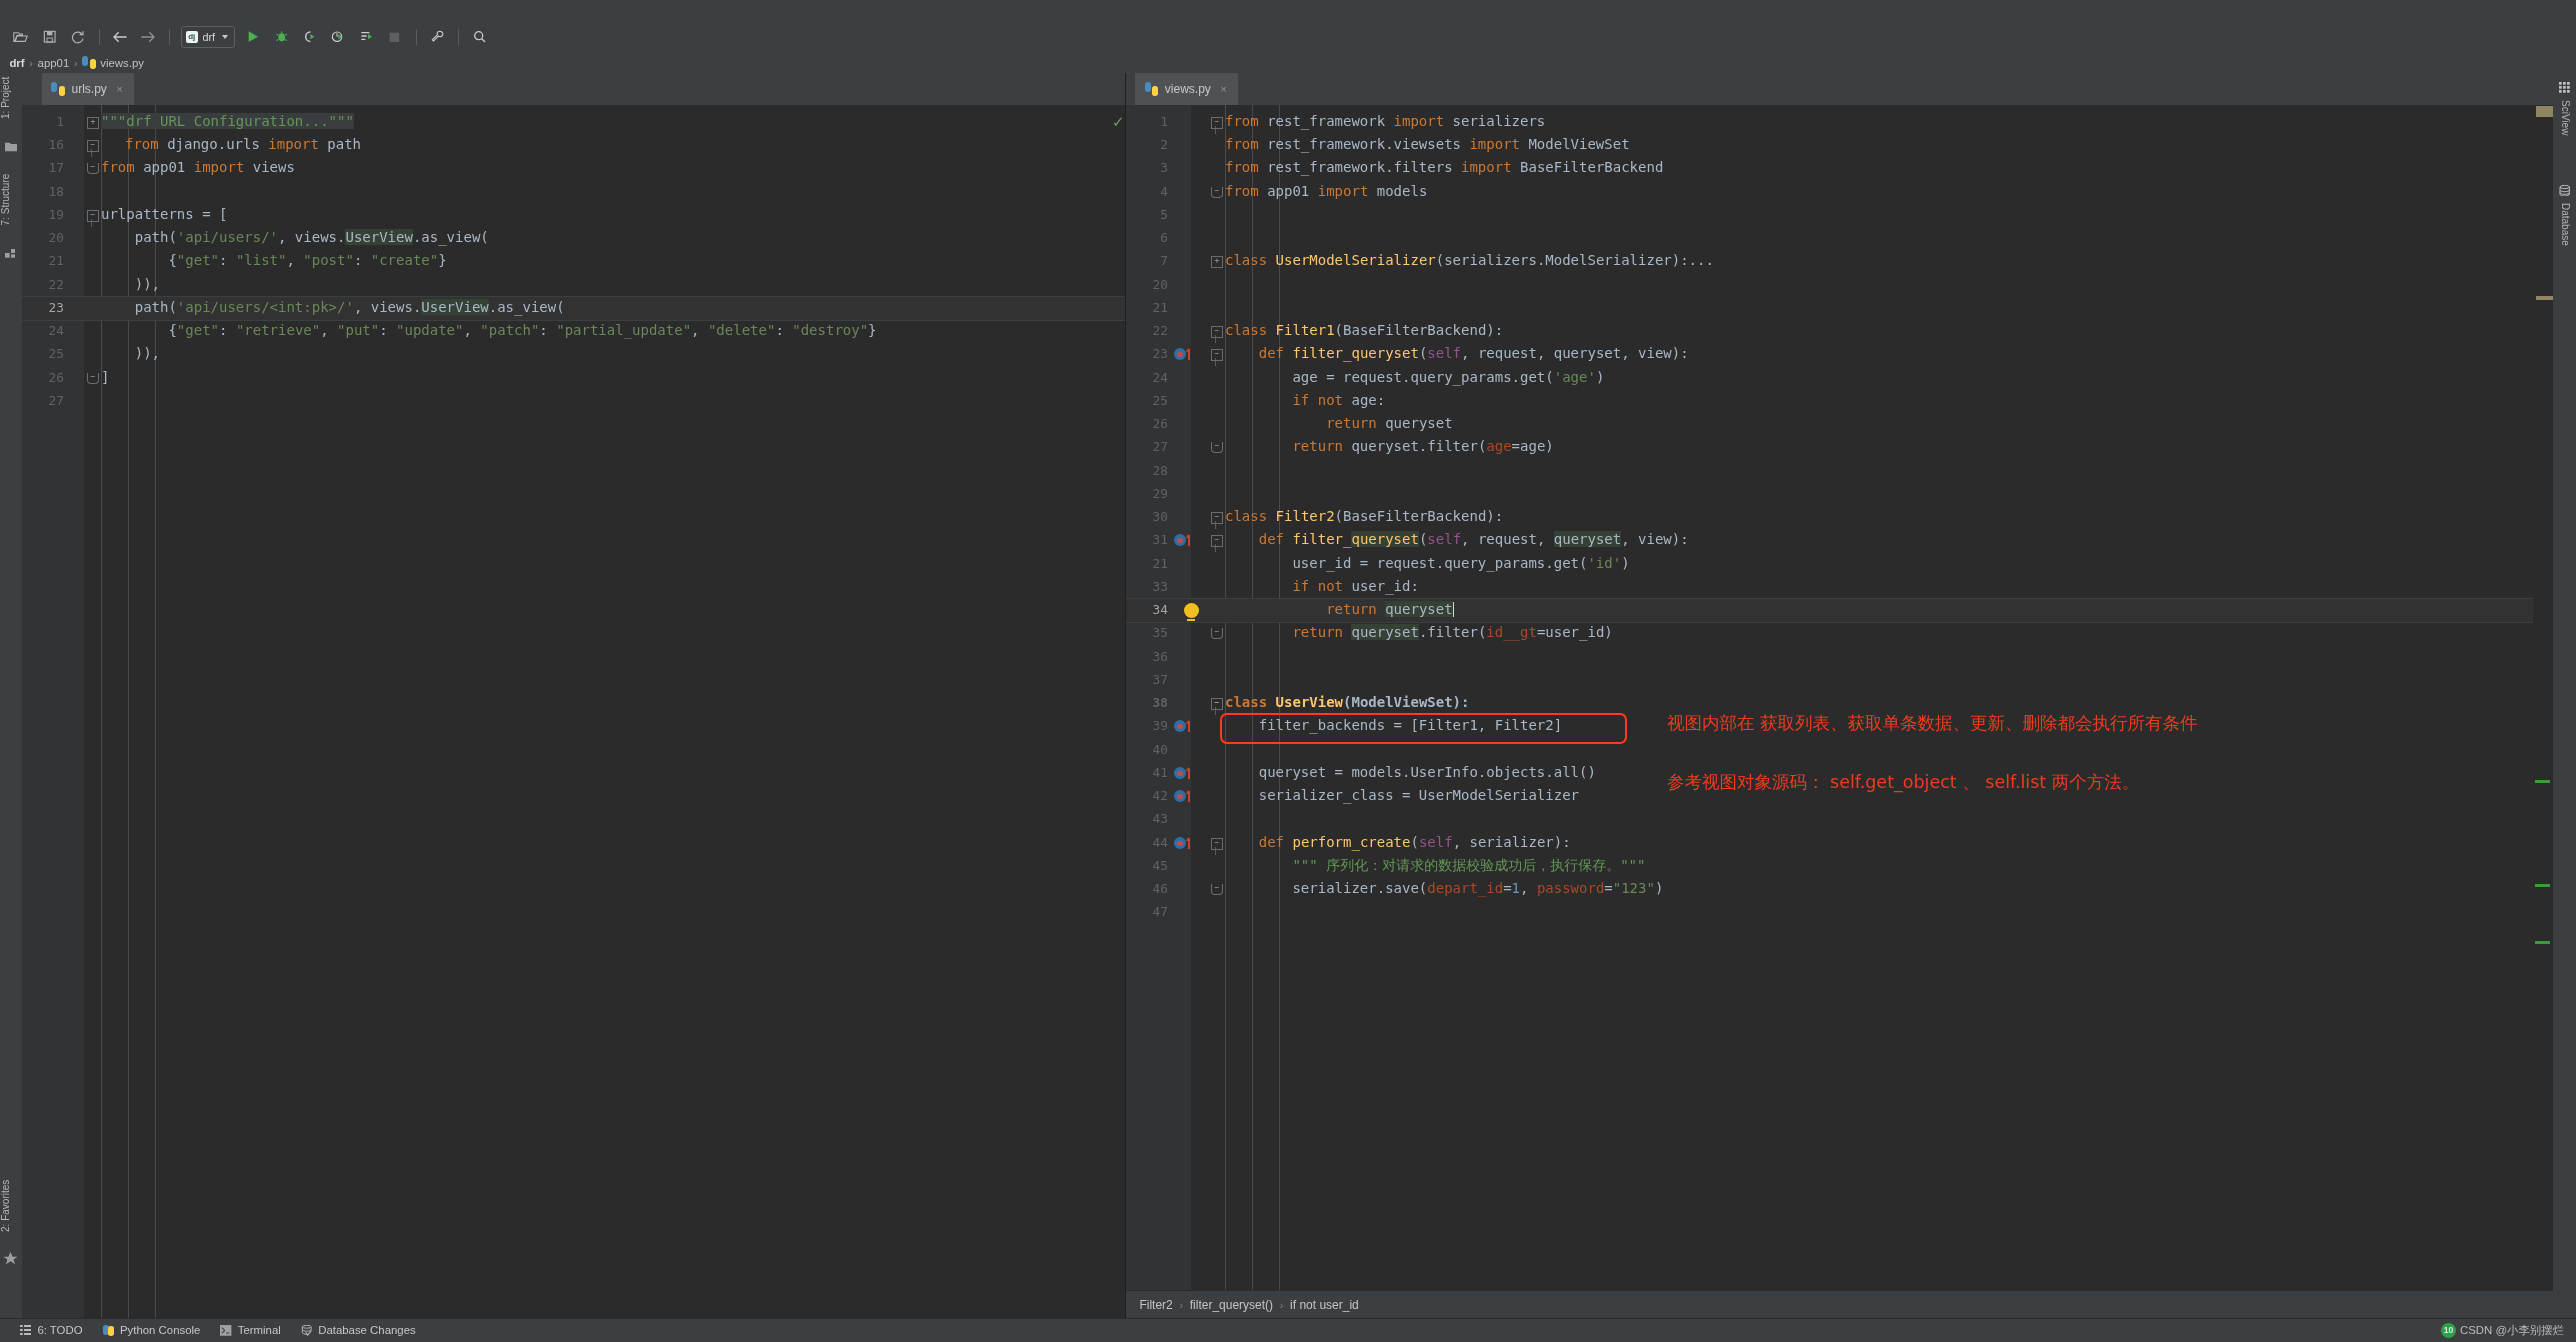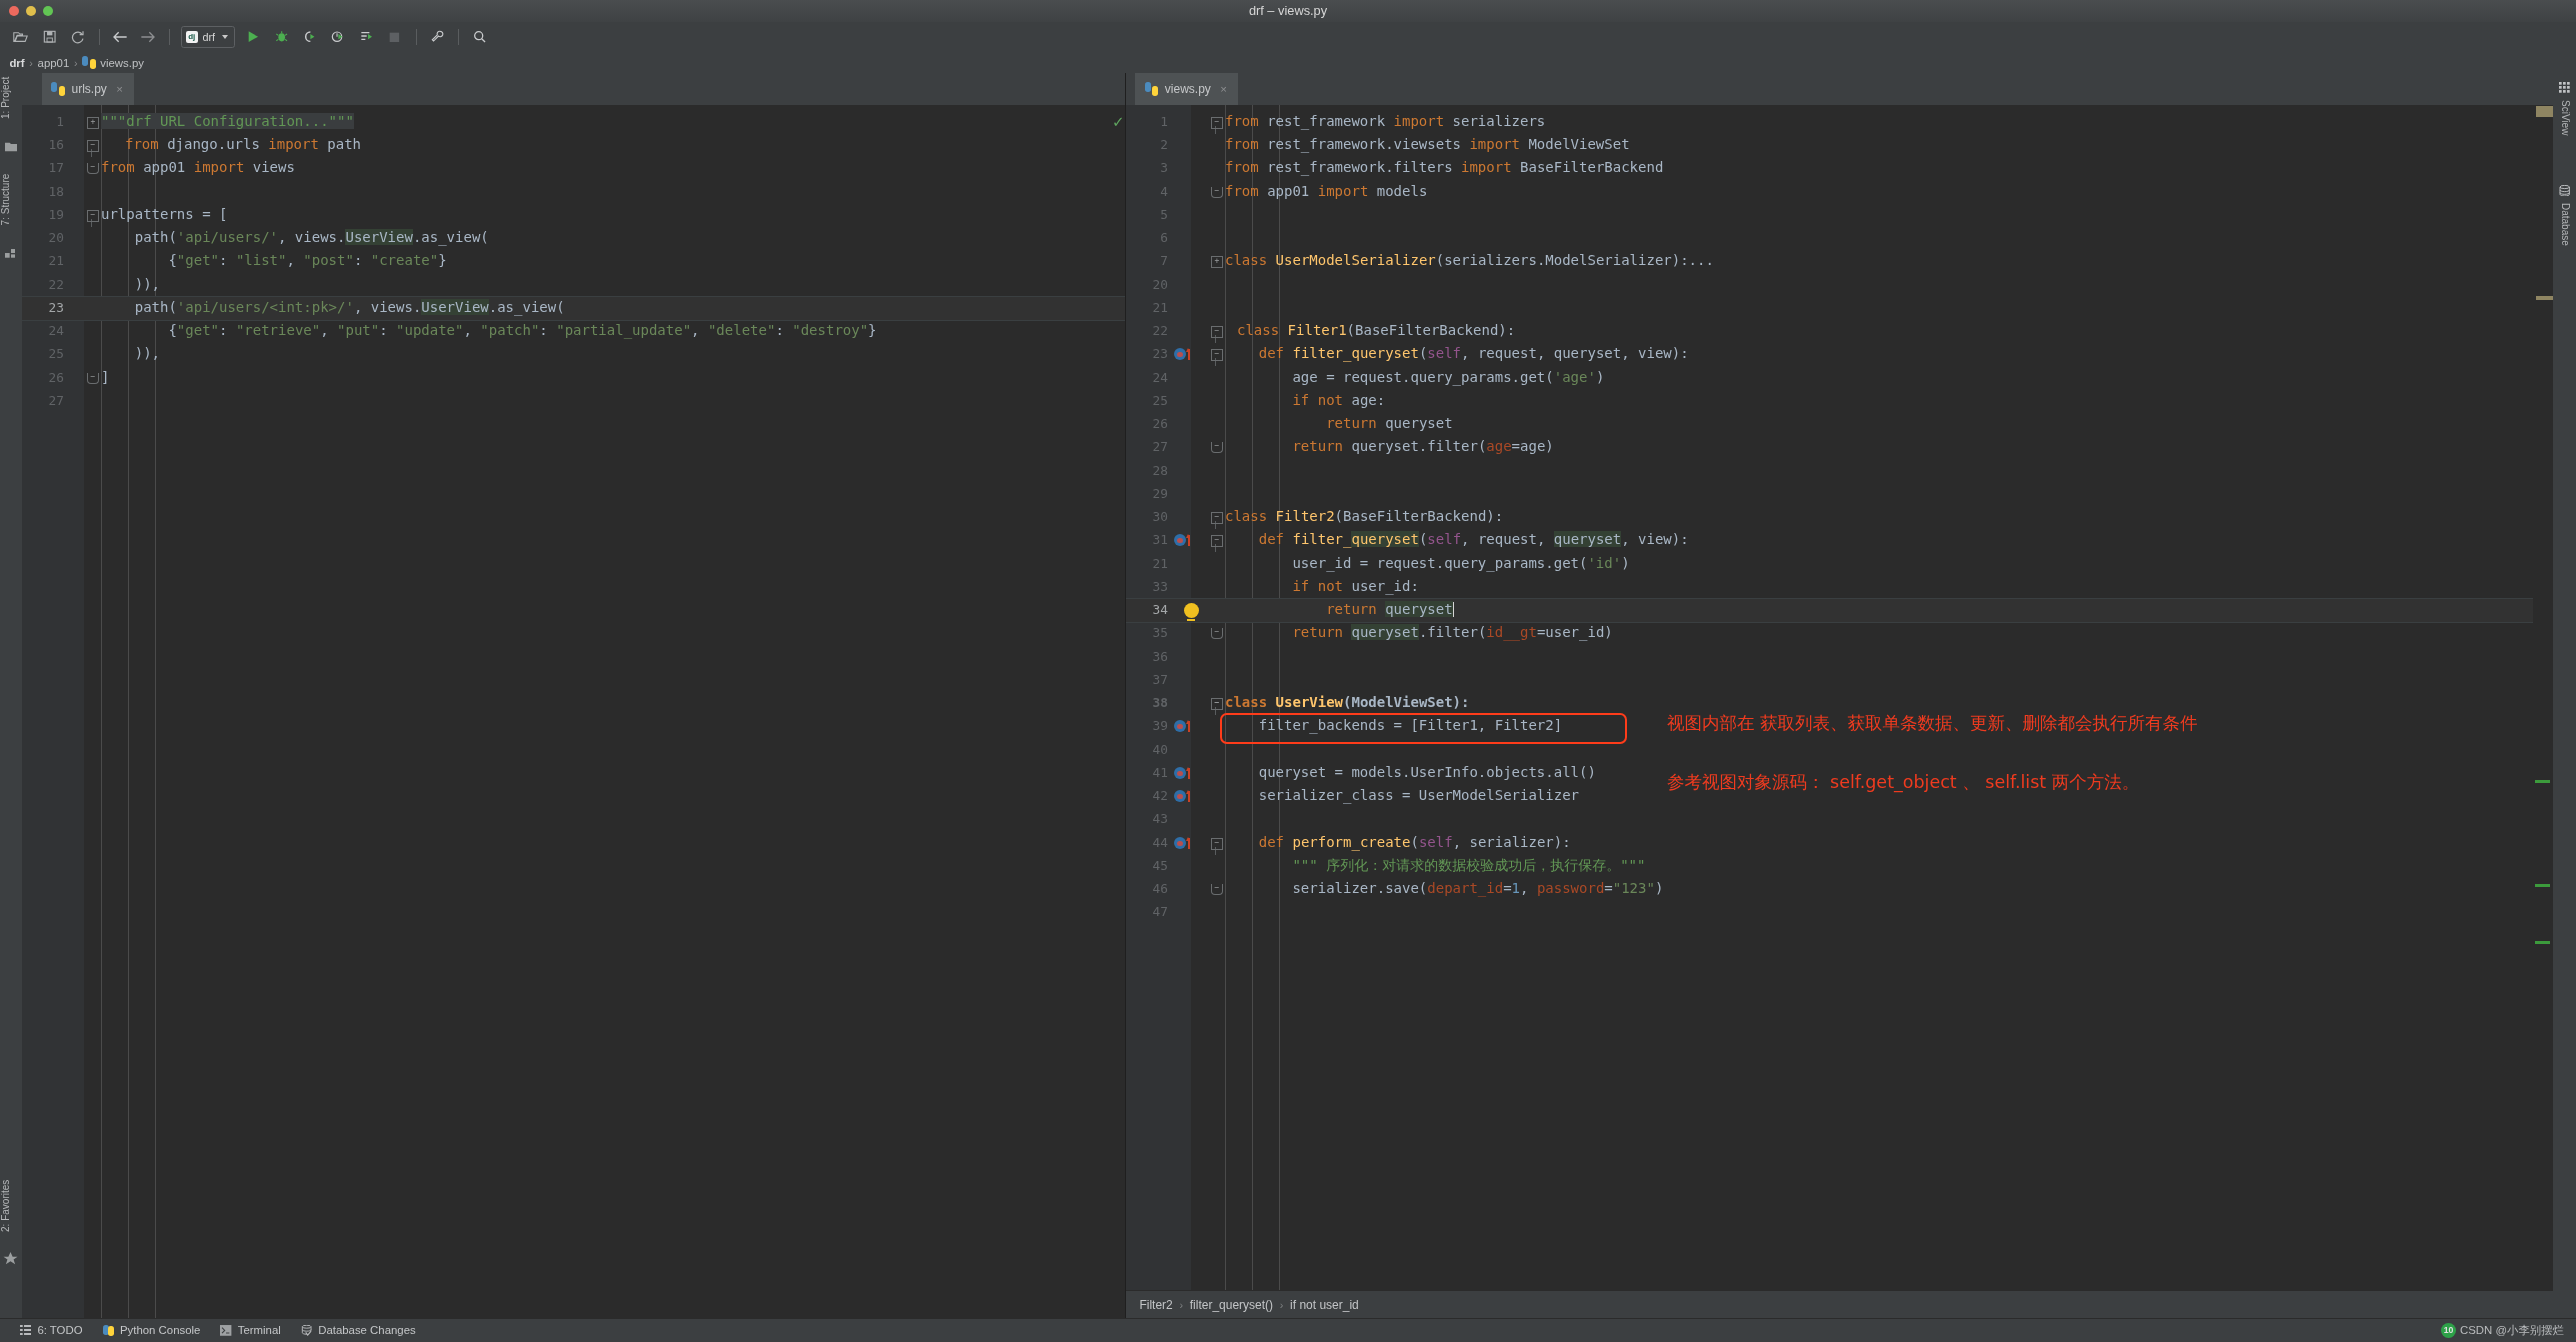--- a/index.html
+++ b/index.html
@@ -145,28 +145,20 @@
     line-height:15px;text-align:center;font-weight:bold;}
   .wm .wtxt{color:#cfd1d3;font-size:11.4px;white-space:nowrap;}
 
   svg{display:block;}
 </style>
 </head>
 <body>
 
 <div class="ide">
 
-  <div class="titlebar">
-    <div class="tl-lights">
-      <div class="tl-dot tl-red"></div>
-      <div class="tl-dot tl-yellow"></div>
-      <div class="tl-dot tl-green"></div>
-    </div>
-    <div class="tl-title">drf – views.py</div>
-  </div>
 
   <div class="toolbar">
     <div style="width:6.7px"></div>
     <div class="tb-icn">
       <svg width="15" height="13.4" viewBox="0 0 22 20">
           <path d="M1 17V4h7l2 2h4v2H6L2 17z" fill="none" stroke="#b0b3b5" stroke-width="1.6"></path>
           <path d="M3 17l3-8h15l-3 8z" fill="none" stroke="#b0b3b5" stroke-width="1.6"></path>
         </svg>
     </div>
     <div class="tb-icn">
@@ -363,21 +355,21 @@
         <div class="lines" id="lines-right">
             <div class="ln" style="top: 0px; position: absolute; left: 0px; right: 0px;"><div class="num">1</div><div class="foldline" style="left: 89px; top: 16px; height: 8px;"></div><div class="fold" style="left: 85px;">−</div><div class="code" style="left: 99px;"><span class="kw">from</span> rest_framework <span class="kw">import</span> serializers</div></div>
             <div class="ln" style="top: 23px; position: absolute; left: 0px; right: 0px;"><div class="num">2</div><div class="code" style="left: 99px;"><span class="kw">from</span> rest_framework.viewsets <span class="kw">import</span> ModelViewSet</div></div>
             <div class="ln" style="top: 46px; position: absolute; left: 0px; right: 0px;"><div class="num">3</div><div class="code" style="left: 99px;"><span class="kw">from</span> rest_framework.filters <span class="kw">import</span> BaseFilterBackend</div></div>
             <div class="ln" style="top: 70px; position: absolute; left: 0px; right: 0px;"><div class="num">4</div><div class="fold" style="left: 85px; border-radius: 0px 0px 4px 4px; border-top: none;">−</div><div class="code" style="left: 99px;"><span class="kw">from</span> app01 <span class="kw">import</span> models</div></div>
             <div class="ln" style="top: 93px; position: absolute; left: 0px; right: 0px;"><div class="num">5</div><div class="code" style="left: 99px;"></div></div>
             <div class="ln" style="top: 116px; position: absolute; left: 0px; right: 0px;"><div class="num">6</div><div class="code" style="left: 99px;"></div></div>
             <div class="ln" style="top: 139px; position: absolute; left: 0px; right: 0px;"><div class="num">7</div><div class="fold" style="left: 85px;">+</div><div class="code" style="left: 99px;"><span class="kw">class</span> <span class="fn">UserModelSerializer</span>(serializers.ModelSerializer):...</div></div>
             <div class="ln" style="top: 163px; position: absolute; left: 0px; right: 0px;"><div class="num">20</div><div class="code" style="left: 99px;"></div></div>
             <div class="ln" style="top: 186px; position: absolute; left: 0px; right: 0px;"><div class="num">21</div><div class="code" style="left: 99px;"></div></div>
-            <div class="ln" style="top: 209px; position: absolute; left: 0px; right: 0px;"><div class="num">22</div><div class="foldline" style="left: 89px; top: 16px; height: 8px;"></div><div class="fold" style="left: 85px;">−</div><div class="code" style="left: 99px; padding-left: 12px;"><span class="kw">class</span> <span class="fn">Filter1</span>(BaseFilterBackend):</div></div>
+            <div class="ln" style="top: 209px; position: absolute; left: 0px; right: 0px;"><div class="num">22</div><div class="foldline" style="left: 89px; top: 16px; height: 8px;"></div><div class="fold" style="left: 85px;">−</div><div class="code" style="left: 99px;"><span class="kw">class</span> <span class="fn">Filter1</span>(BaseFilterBackend):</div></div>
             <div class="ln" style="top: 232px; position: absolute; left: 0px; right: 0px;"><div class="num">23</div><div class="foldline" style="left: 89px; top: 16px; height: 8px;"></div><div class="fold" style="left: 85px;">−</div><div class="gicon" style="left: 48px; top: 6px;"><div class="ovr"></div><div class="arrowup" style="left:14px;top:0.7px"></div></div><div class="code" style="left: 99px;">    <span class="kw">def</span> <span class="fn">filter_queryset</span>(<span class="self">self</span>, request, queryset, view):</div></div>
             <div class="ln" style="top: 256px; position: absolute; left: 0px; right: 0px;"><div class="num">24</div><div class="code" style="left: 99px;">        age = request.query_params.get(<span class="str">'age'</span>)</div></div>
             <div class="ln" style="top: 279px; position: absolute; left: 0px; right: 0px;"><div class="num">25</div><div class="code" style="left: 99px;">        <span class="kw">if</span> <span class="kw">not</span> age:</div></div>
             <div class="ln" style="top: 302px; position: absolute; left: 0px; right: 0px;"><div class="num">26</div><div class="code" style="left: 99px;">            <span class="kw">return</span> queryset</div></div>
             <div class="ln" style="top: 325px; position: absolute; left: 0px; right: 0px;"><div class="num">27</div><div class="fold" style="left: 85px; border-radius: 0px 0px 4px 4px; border-top: none;">−</div><div class="code" style="left: 99px;">        <span class="kw">return</span> queryset.filter(<span class="param">age</span>=age)</div></div>
             <div class="ln" style="top: 349px; position: absolute; left: 0px; right: 0px;"><div class="num">28</div><div class="code" style="left: 99px;"></div></div>
             <div class="ln" style="top: 372px; position: absolute; left: 0px; right: 0px;"><div class="num">29</div><div class="code" style="left: 99px;"></div></div>
             <div class="ln" style="top: 395px; position: absolute; left: 0px; right: 0px;"><div class="num">30</div><div class="foldline" style="left: 89px; top: 16px; height: 8px;"></div><div class="fold" style="left: 85px;">−</div><div class="code" style="left: 99px;"><span class="kw">class</span> <span class="fn">Filter2</span>(BaseFilterBackend):</div></div>
             <div class="ln" style="top: 418px; position: absolute; left: 0px; right: 0px;"><div class="num">31</div><div class="foldline" style="left: 89px; top: 16px; height: 8px;"></div><div class="fold" style="left: 85px;">−</div><div class="gicon" style="left: 48px; top: 6px;"><div class="ovr"></div><div class="arrowup" style="left:14px;top:0.7px"></div></div><div class="code" style="left: 99px;">    <span class="kw">def</span> <span class="fn">filter_<span class="hl-ident">queryset</span></span>(<span class="self">self</span>, request, <span class="hl-ident">queryset</span>, view):</div></div>
             <div class="ln" style="top: 442px; position: absolute; left: 0px; right: 0px;"><div class="num">21</div><div class="code" style="left: 99px;">        user_id = request.query_params.get(<span class="str">'id'</span>)</div></div>

